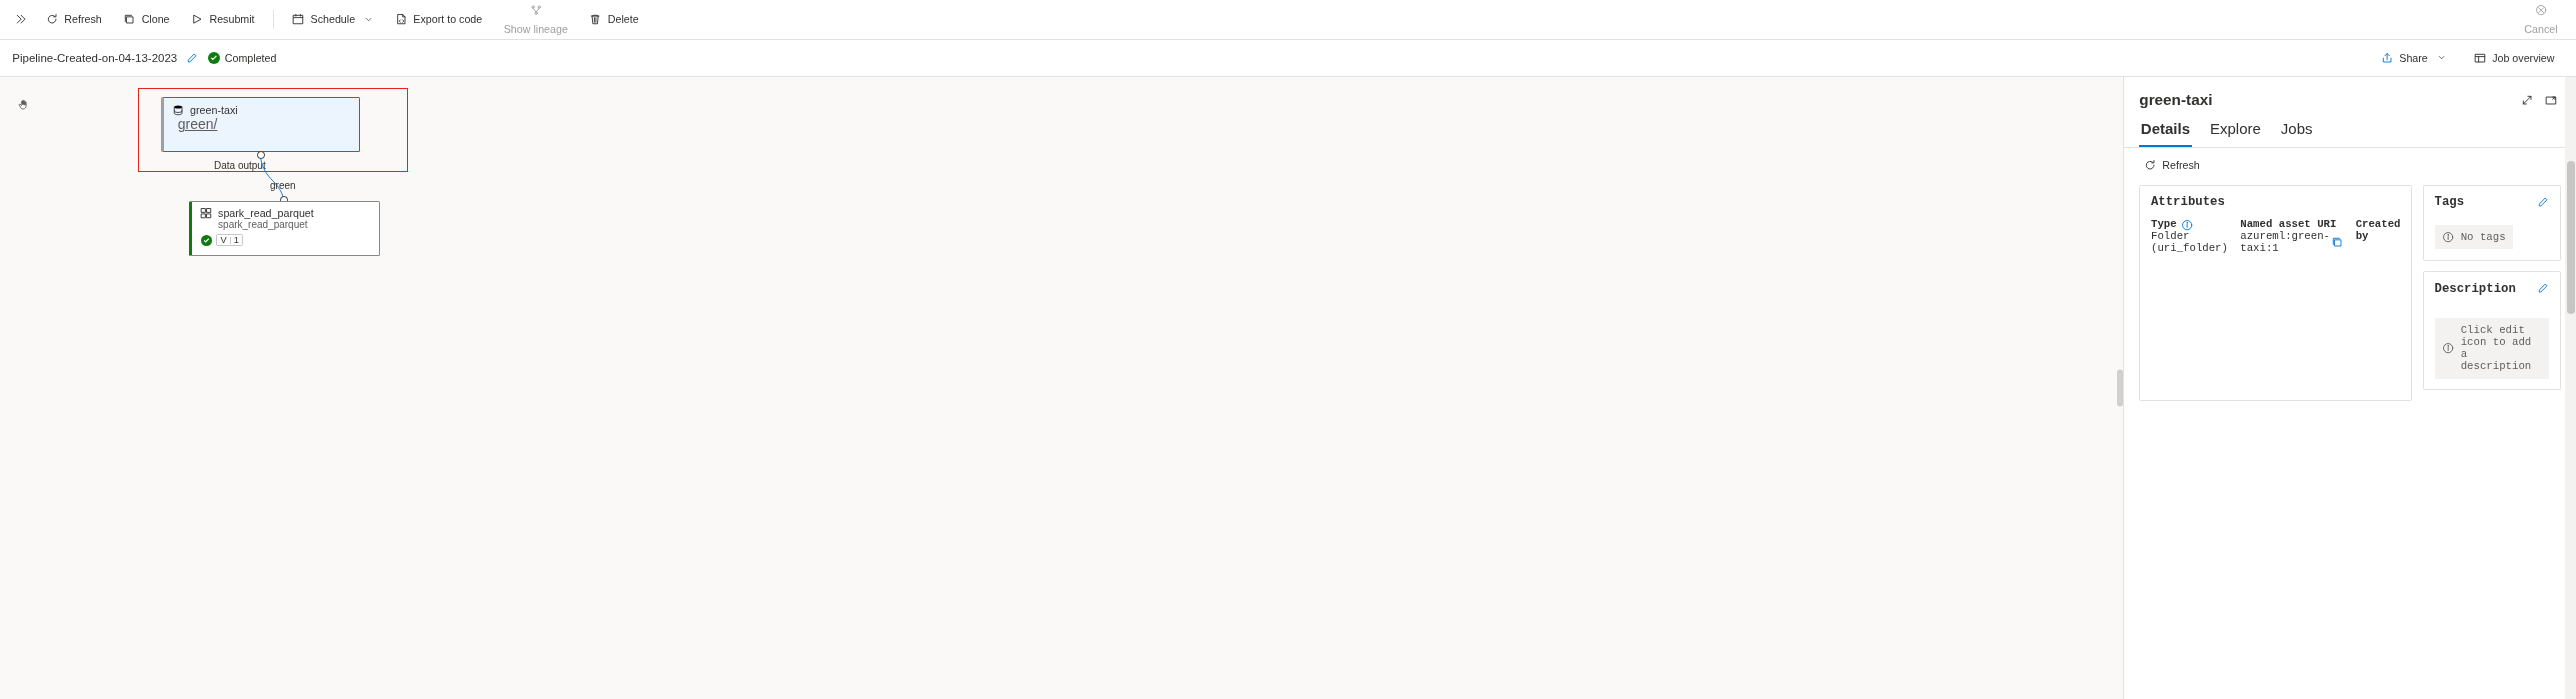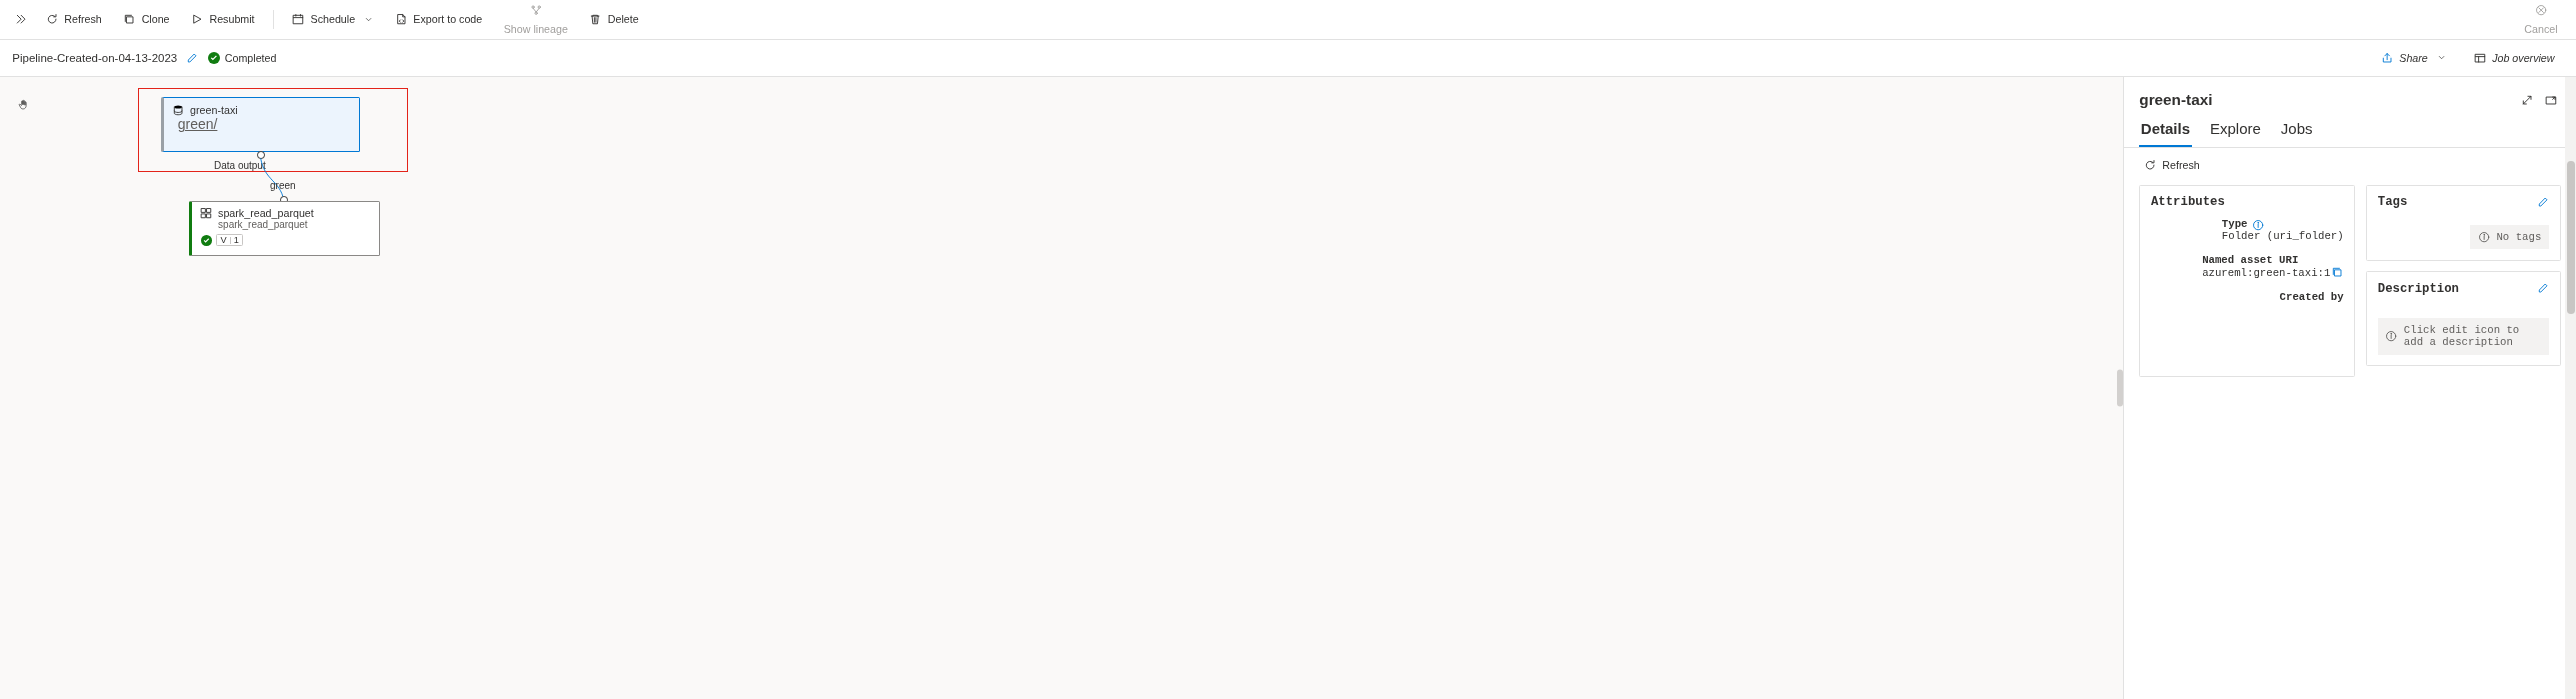--- a/index.html
+++ b/index.html
@@ -55,21 +55,20 @@
   .status-chk svg path { stroke: #fff; stroke-width: 2; fill: none; }
   .chevron-down { margin-left: 3.1px; }
   .nb-spacer { flex: 1; }
   .nb-btn {
     display: inline-flex;
     align-items: center;
     gap: 6.1px;
     padding: 4.6px 9.2px;
     cursor: pointer;
     color: #323130;
-    font-style: italic;
   }
 
   
   .main {
     display: flex;
     height: calc(100vh - 77px);
     position: relative;
   }
   .canvas-area {
     flex: 1;
@@ -224,21 +223,21 @@
     background: #fff;
     font-family: Liberation Mono, monospace;
   }
   .card-h {
     display: flex;
     align-items: center;
     justify-content: space-between;
     padding: 9.2px 10.7px 7.7px 10.7px;
   }
   .card-h h3 { font-size: 12.3px; font-weight: 600; }
-  .card-c { padding: 1.5px 10.7px 10.7px 10.7px; font-size: 10.7px; display: flex; flex-direction: column; gap: 12.3px; align-items: flex-end; }
+  .card-c { padding: 1.5px 10.7px 10.7px 10.7px; font-size: 10.7px; display: flex; flex-direction: row; gap: 12.3px; }
   .attr-block .a-label { font-weight: 600; display: inline-flex; align-items: center; gap: 4.6px; }
   .attr-block .a-val { color: #323130; }
   .info-circ { width: 10.7px; height: 10.7px; color: #0078d4; cursor: pointer; }
   .uri-row { display: flex; align-items: center; gap: 1px; }
   .copy-ic { color: #0078d4; cursor: pointer; }
   .faux-field {
     display: flex;
     align-items: center;
     gap: 6.1px;
     background: #f3f2f1;

